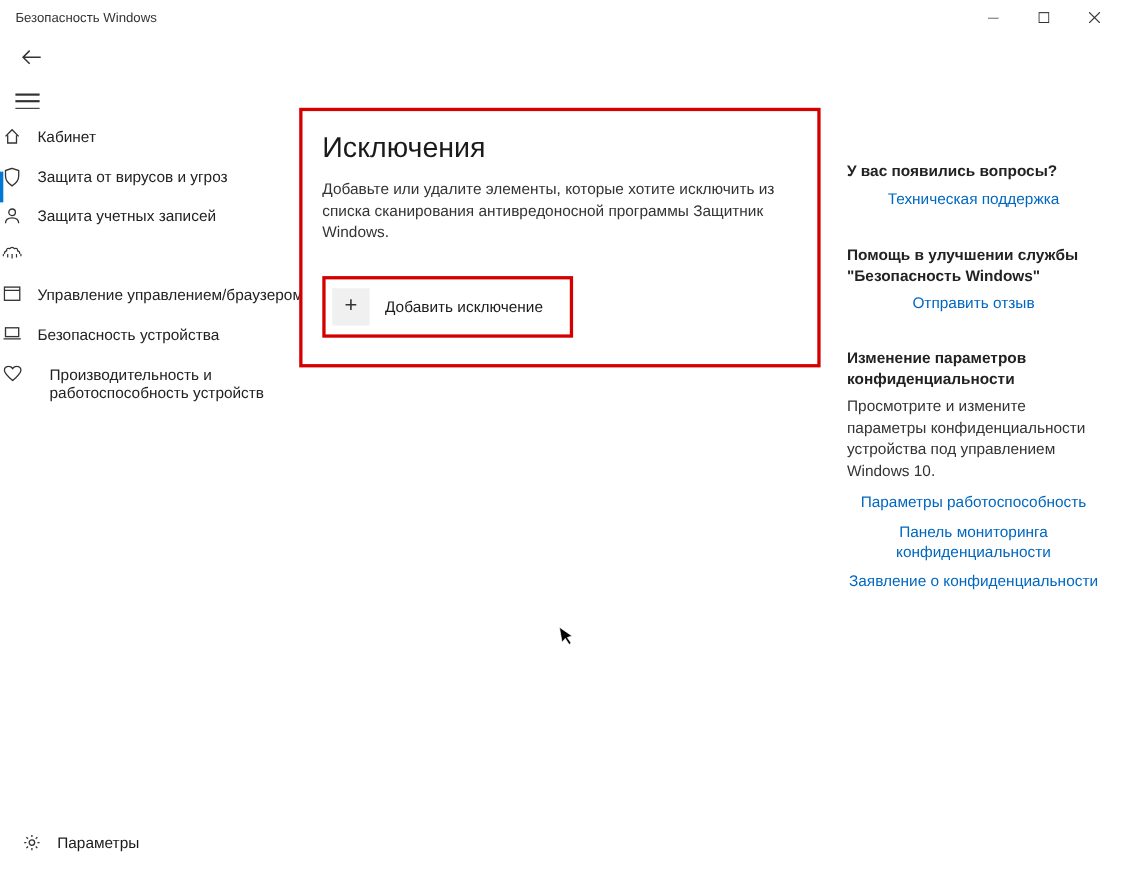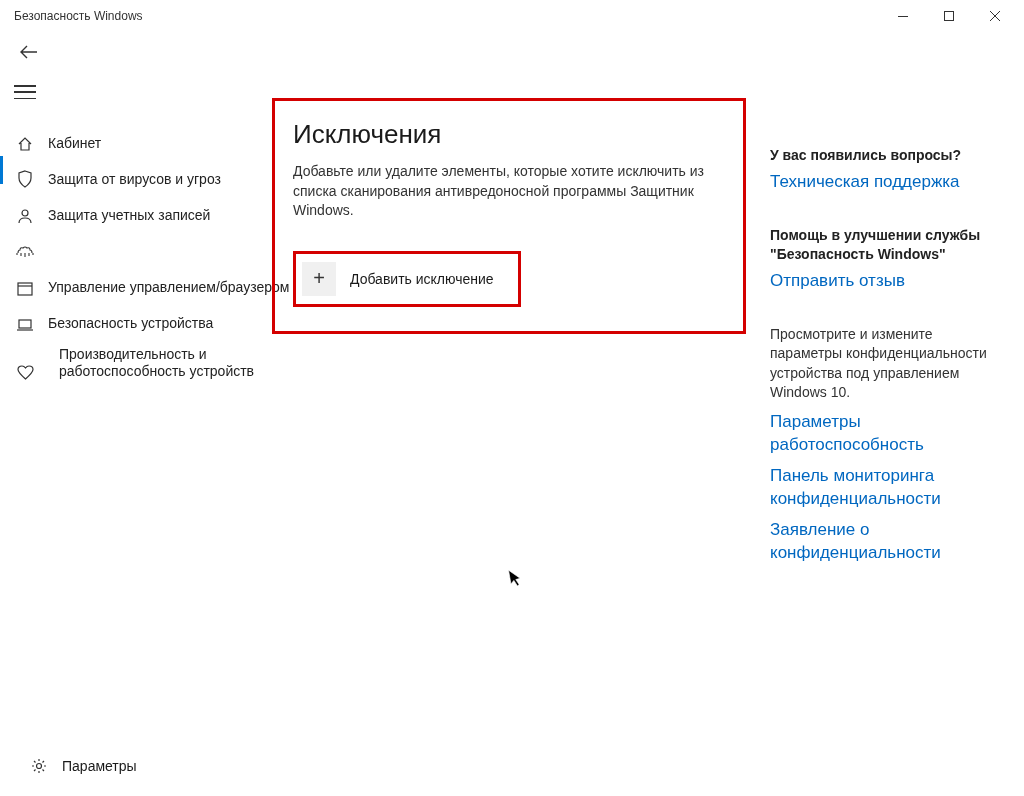--- a/index.html
+++ b/index.html
@@ -15,21 +15,21 @@
   .topnav { height: 40px; display: flex; align-items: center; padding-left: 14px; }
   .back-btn { width: 30px; height: 30px; display: flex; align-items: center; justify-content: center; font-size: 16px; color: #333; }
 
   .hamburger-row { height: 40px; display: flex; align-items: center; padding-left: 14px; margin-bottom: 4px; }
   .hamburger { width: 22px; height: 14px; display: flex; flex-direction: column; justify-content: space-between; }
   .hamburger div { height: 1.5px; background: #333; }
 
   
   .layout { display: flex; height: calc(100% - 150px); }
   .sidebar { width: 290px; padding-top: 0; }
-  .nav-item { display: flex; align-items: flex-end; height: 36px; padding-left: 14px; cursor: default; position: relative; }
+  .nav-item { display: flex; align-items: flex-start; height: 36px; cursor: default; position: relative; }
   .nav-item.active::before { content: ""; position: absolute; left: 0; top: 4px; bottom: 4px; width: 3px; background: #0078d4; }
   .nav-item .nav-icon { width: 22px; display: flex; align-items: center; justify-content: center; margin-right: 12px; color: #333; }
   .nav-item .nav-label { font-size: 14px; color: #222; line-height: 1.2; }
   .nav-item.multi { height: 48px; gap: 11px; }
   .nav-item.multi .nav-label { white-space: normal; width: 200px; }
 
   
   .content { flex: 1; display: flex; padding-top: 0; }
   .main-col { width: 456px; position: relative; }
   .highlight-box { border: 3px solid #d40000; padding: 18px 20px 24px 18px; margin-left: -18px; margin-top: -18px; }
@@ -37,24 +37,24 @@
   .page-desc { font-size: 14px; color: #333; line-height: 1.4; margin-bottom: 30px; }
   .add-btn { display: inline-flex; align-items: center; border: 3px solid #d40000; height: 56px; padding: 0 24px 0 6px; }
   .add-btn .plus { width: 34px; height: 34px; background: #f0f0f0; display: flex; align-items: center; justify-content: center; font-size: 20px; color: #333; margin-right: 14px; font-weight: 300; }
   .add-btn .add-label { font-size: 14px; }
 
   
   .right-col { width: 230px; margin-left: 24px; padding-top: 30px; }
   .rc-section { margin-bottom: 32px; }
   .rc-title { font-size: 14px; font-weight: 600; color: #222; margin-bottom: 6px; line-height: 1.35; }
   .rc-desc { font-size: 14px; color: #333; line-height: 1.4; margin-bottom: 8px; }
-  .rc-link { display: block; font-size: 17px; color: #0067c0; margin-bottom: 8px; text-decoration: none; line-height: 1.35; cursor: pointer; }
-
-  
-  .bottom-row { position: absolute; bottom: 10px; left: 14px; display: flex; align-items: center; height: 40px; padding-left: 14px; width: 290px; }
+  .rc-link { display: block; font-size: 14px; color: #0067c0; margin-bottom: 8px; text-decoration: none; line-height: 1.35; cursor: pointer; text-align: center; }
+
+  
+  .bottom-row { position: absolute; bottom: 10px; left: 4px; display: flex; align-items: center; height: 40px; padding-left: 14px; width: 290px; }
   .bottom-row .nav-icon { width: 22px; display: flex; align-items: center; justify-content: center; margin-right: 12px; }
   .bottom-row .nav-label { font-size: 14px; }
 
   
   .cursor { position: absolute; left: 509px; top: 568px; font-size: 18px; transform: rotate(-10deg); color: #000; pointer-events: none; }
 
   svg { display: block; }
 </style>
 </head>
 <body>
@@ -174,20 +174,21 @@
     <div class="right-col">
       <div class="rc-section">
         <div class="rc-title">У вас появились вопросы?</div>
         <a class="rc-link">Техническая поддержка</a>
       </div>
       <div class="rc-section">
         <div class="rc-title">Помощь в улучшении службы "Безопасность Windows"</div>
         <a class="rc-link">Отправить отзыв</a>
       </div>
       <div class="rc-section">
+        <div class="rc-title">Изменение параметров конфиденциальности</div>
         <div class="rc-desc">Просмотрите и измените параметры конфиденциальности устройства под управлением Windows 10.</div>
         <a class="rc-link">Параметры работоспособность</a>
         <a class="rc-link">Панель мониторинга конфиденциальности</a>
         <a class="rc-link">Заявление о конфиденциальности</a>
       </div>
     </div>
   </div>
 </div>
 
 <div class="bottom-row">

